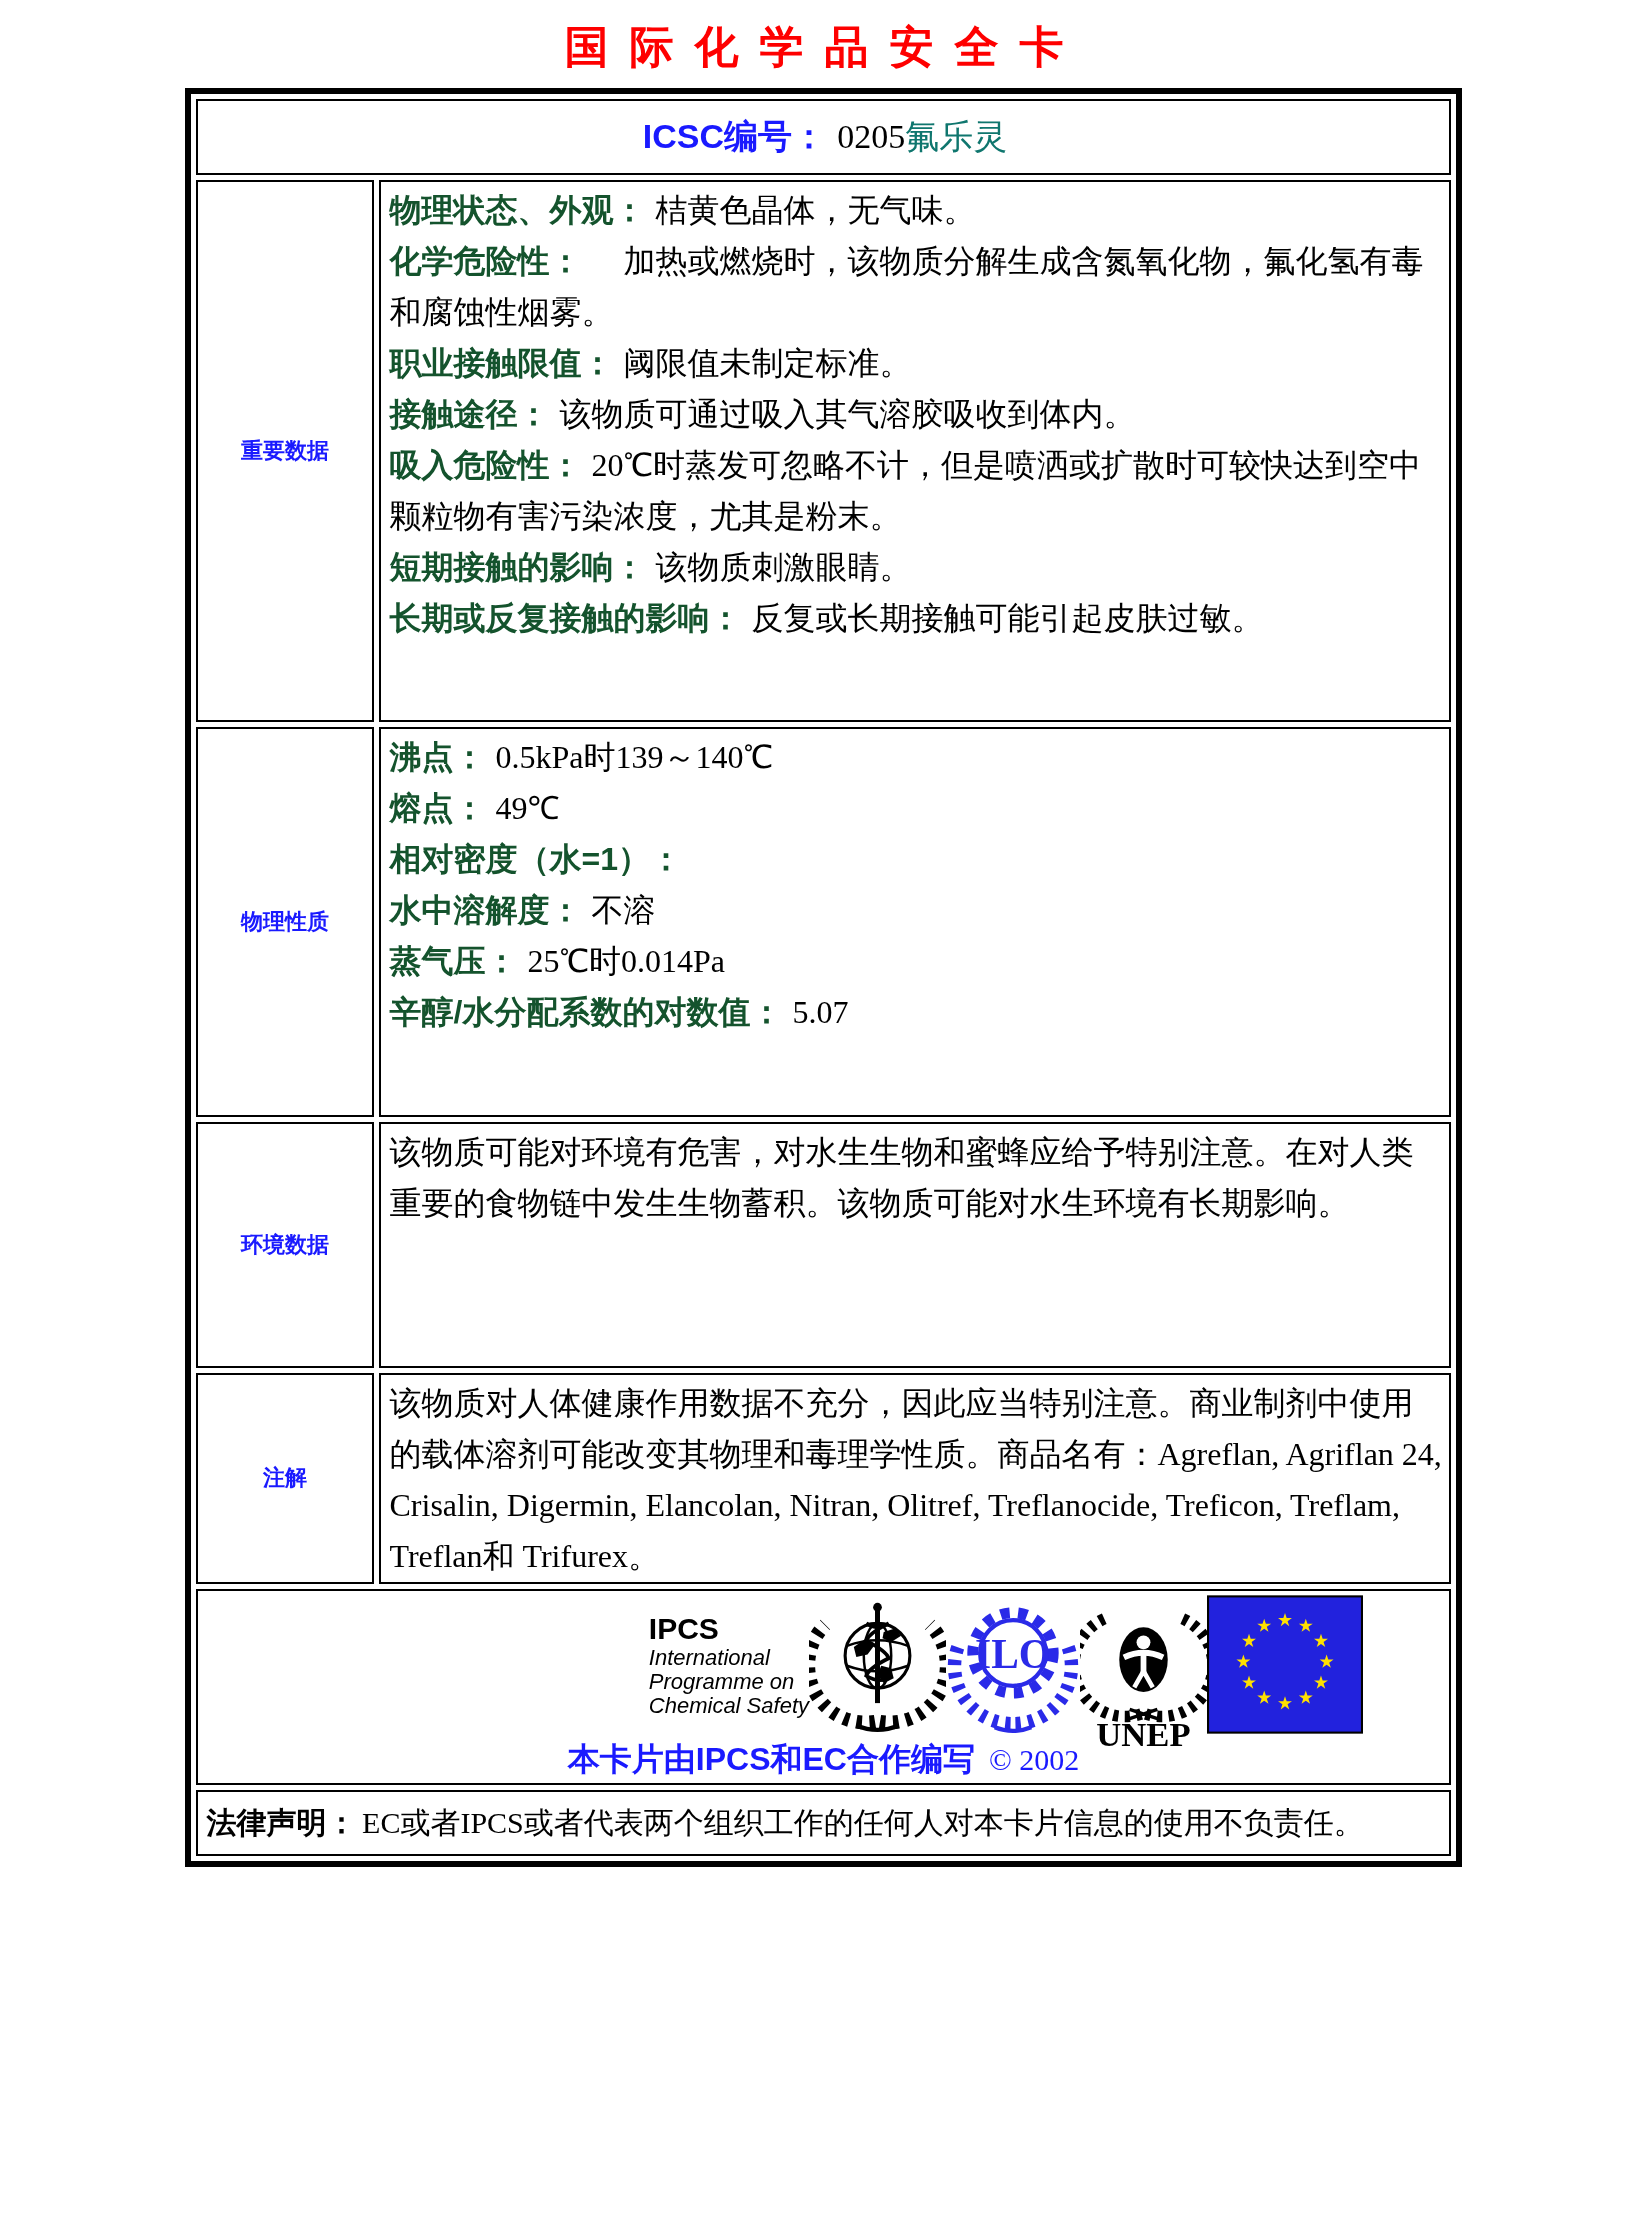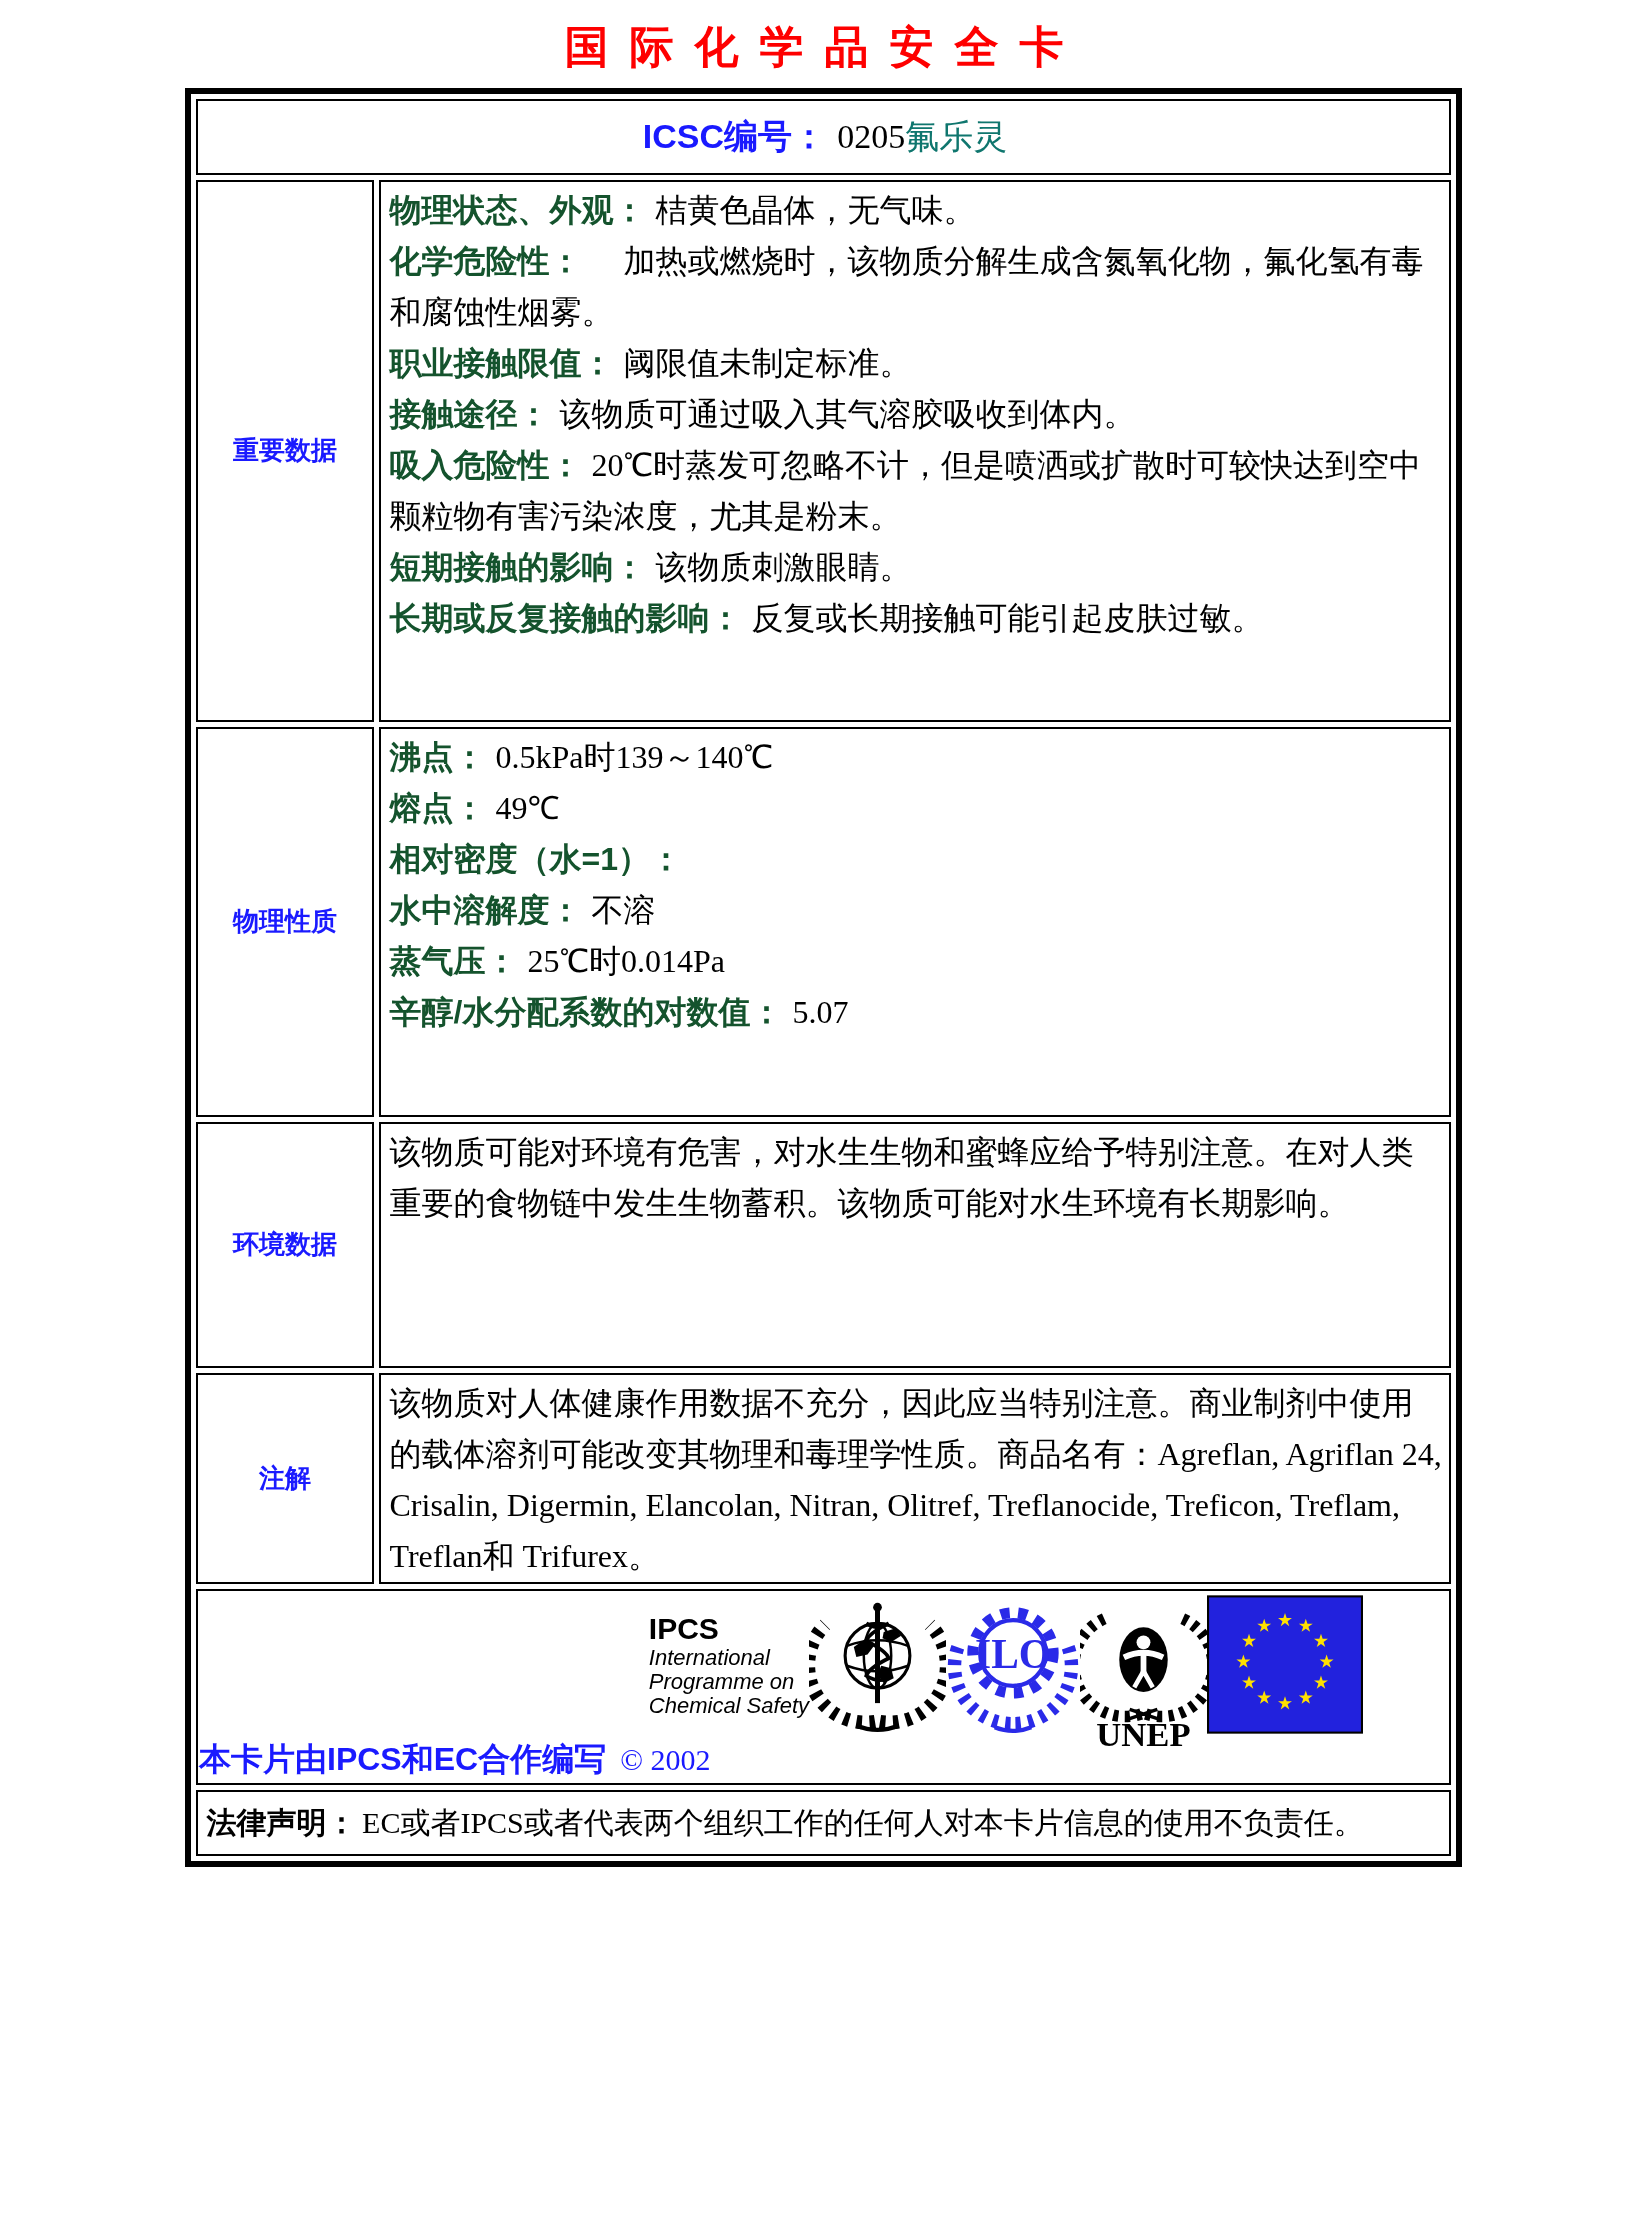--- a/index.html
+++ b/index.html
@@ -35,21 +35,21 @@
     background: #fff;
     overflow: hidden;
   }
 
   td.label-cell {
     text-align: center;
     vertical-align: middle;
     color: #1a1aff;
     font-family: "Liberation Sans", sans-serif;
     font-weight: bold;
-    font-size: 26px;
+    font-size: 22px;
   }
   td.content-cell {
     vertical-align: top;
     padding: 2.8px 7px 0 8.5px;
     font-size: 32px;
     line-height: 51px;
     color: #000;
   }
   td.content-cell.compact { vertical-align: middle; padding-top: 0; }
 
@@ -86,21 +86,21 @@
     display: flex;
     align-items: center;
     justify-content: flex-end;
     padding: 2.8px 85px 0 10px;
     height: 141px;
   }
   .ipcs-block { color: #000; font-family: "Liberation Sans", sans-serif; }
   .ipcs-acronym { font-size: 30px; font-weight: bold; line-height: 34px; }
   .ipcs-org { font-size: 22px; line-height: 24px; font-style: italic; }
   .credit-line {
-    text-align: left;
+    text-align: center;
     margin-top: 2.8px;
     color: #1a1aff;
   }
   .credit-main {
     font-family: "Liberation Sans", sans-serif;
     font-weight: bold;
     font-size: 32px;
   }
   .credit-copy { font-size: 30px; margin-left: 14px; }
 

